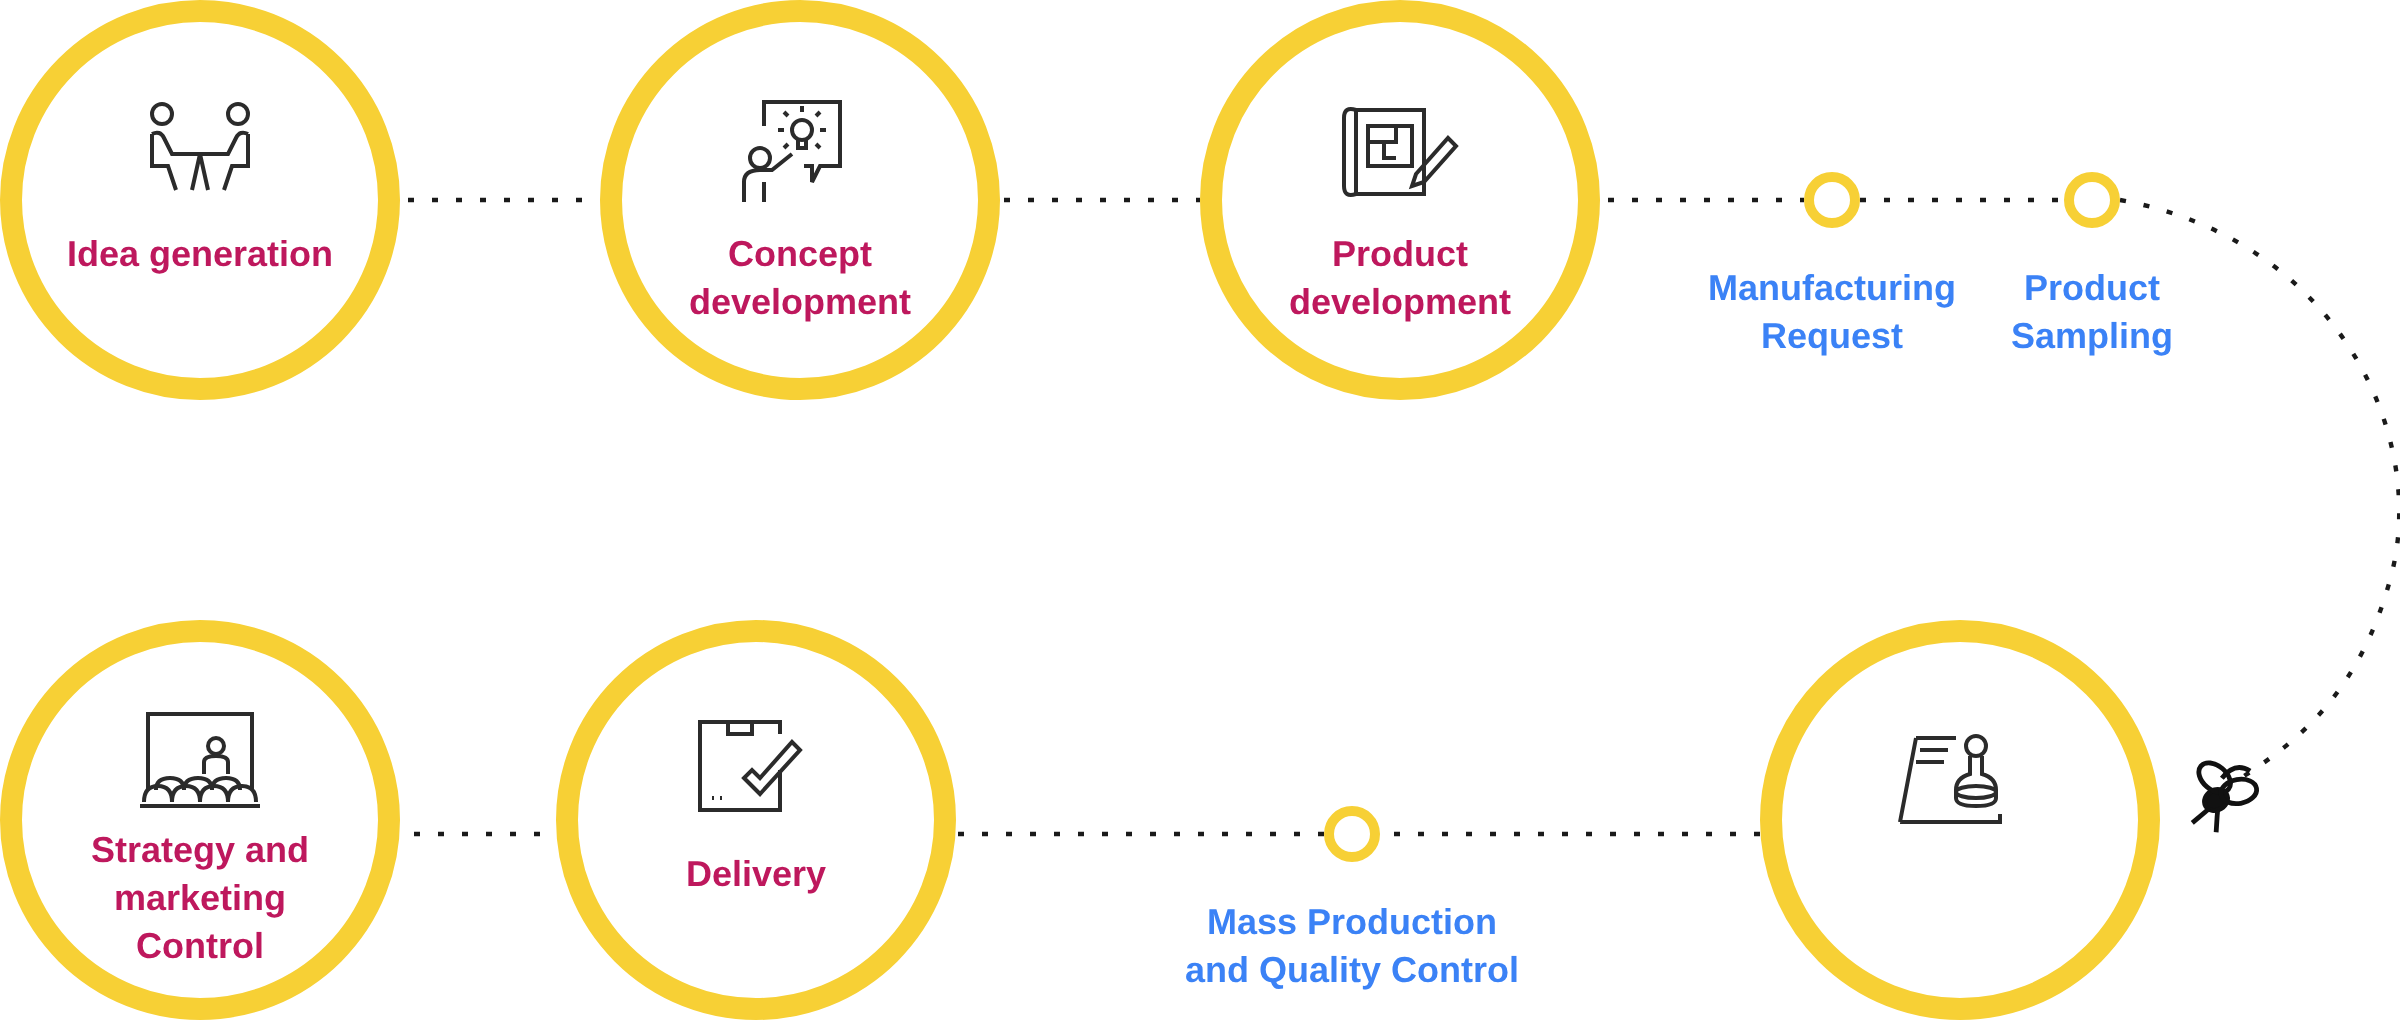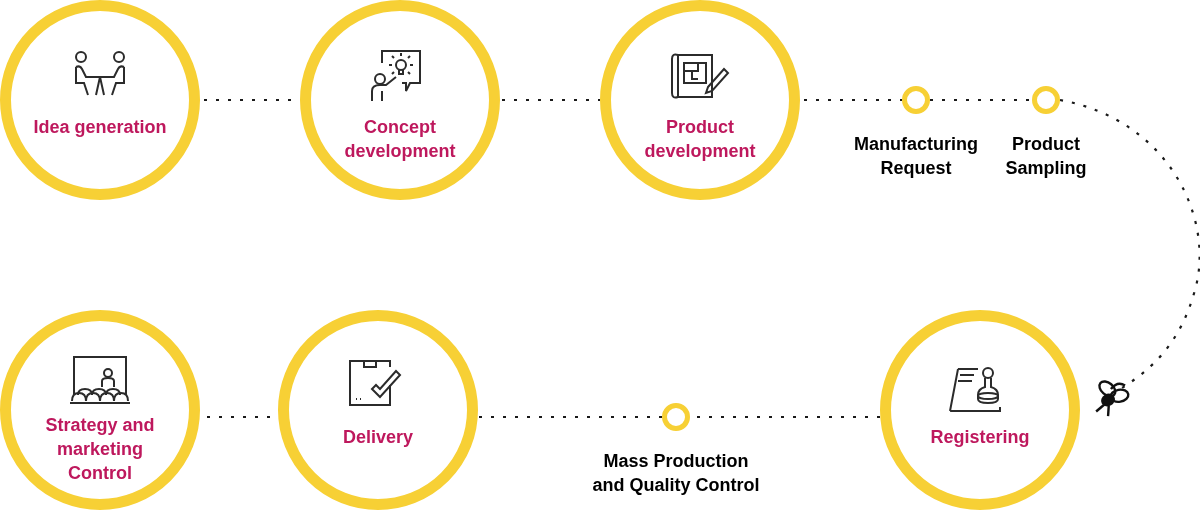--- a/index.html
+++ b/index.html
@@ -8,21 +8,21 @@
     #diagram { position: absolute; left: 0; top: 0; width: 1200px; height: 510px; }
     .big-step { position: absolute; width: 200px; height: 200px; box-sizing: border-box;
                 border: 11px solid #f7d035; border-radius: 50%; background: #fff; }
     .big-step .icon { position: absolute; left: 50%; top: 36px; width: 64px; height: 56px;
                       transform: translateX(-50%); }
     .big-step .label { position: absolute; left: 0; right: 0; text-align: center;
                        font-weight: bold; font-size: 18px; line-height: 24px; color: #be185d; }
     .small-step { position: absolute; width: 28px; height: 28px; box-sizing: border-box;
                   border: 5px solid #f7d035; border-radius: 50%; background: #fff; }
     .small-label { position: absolute; text-align: center; font-weight: bold;
-                   font-size: 18px; line-height: 24px; color: #000000; white-space: nowrap; }
+                   font-size: 18px; line-height: 24px; color: #3b82f6; white-space: nowrap; }
   </style>
 </head>
 <body>
 
 <svg id="diagram" viewBox="0 0 1200 510" width="1200" height="510">
   <g stroke="#1a1a1a" stroke-width="2.2" fill="none" stroke-dasharray="3 9" stroke-linecap="butt">
     <line x1="204" y1="100" x2="300" y2="100"></line>
     <line x1="502" y1="100" x2="600" y2="100"></line>
     <line x1="804" y1="100" x2="902" y2="100"></line>
     <line x1="930" y1="100" x2="1032" y2="100"></line>
@@ -98,21 +98,20 @@
 
 <div class="big-step" style="left:880px; top:310px;">
   <svg class="icon" viewBox="0 0 64 56" fill="none" stroke="#2b2b2b" stroke-width="2" style="top:42px;">
     <path d="M10 6 L30 6 M2 48 L10 6 M2 48 L52 48 L52 44"></path>
     <path d="M12 12 L26 12 M10 18 L24 18"></path>
     <circle cx="40" cy="10" r="5"></circle>
     <path d="M37 15 L37 24 Q30 26 30 32 L30 36 Q30 40 40 40 Q50 40 50 36 L50 32 Q50 26 43 24 L43 15"></path>
     <ellipse cx="40" cy="33" rx="10" ry="3"></ellipse>
   </svg>
   <div class="label" style="top:104px;">
-    <div>Registering</div>
   </div>
 </div>
 
 <div class="small-step" style="left:662px; top:403px;"></div>
 <div class="small-label" style="left:576px; top:449px; width:200px;">
   <div>Mass Production</div>
   <div>and Quality Control</div>
 </div>
 
 <div class="big-step" style="left:278px; top:310px;">

